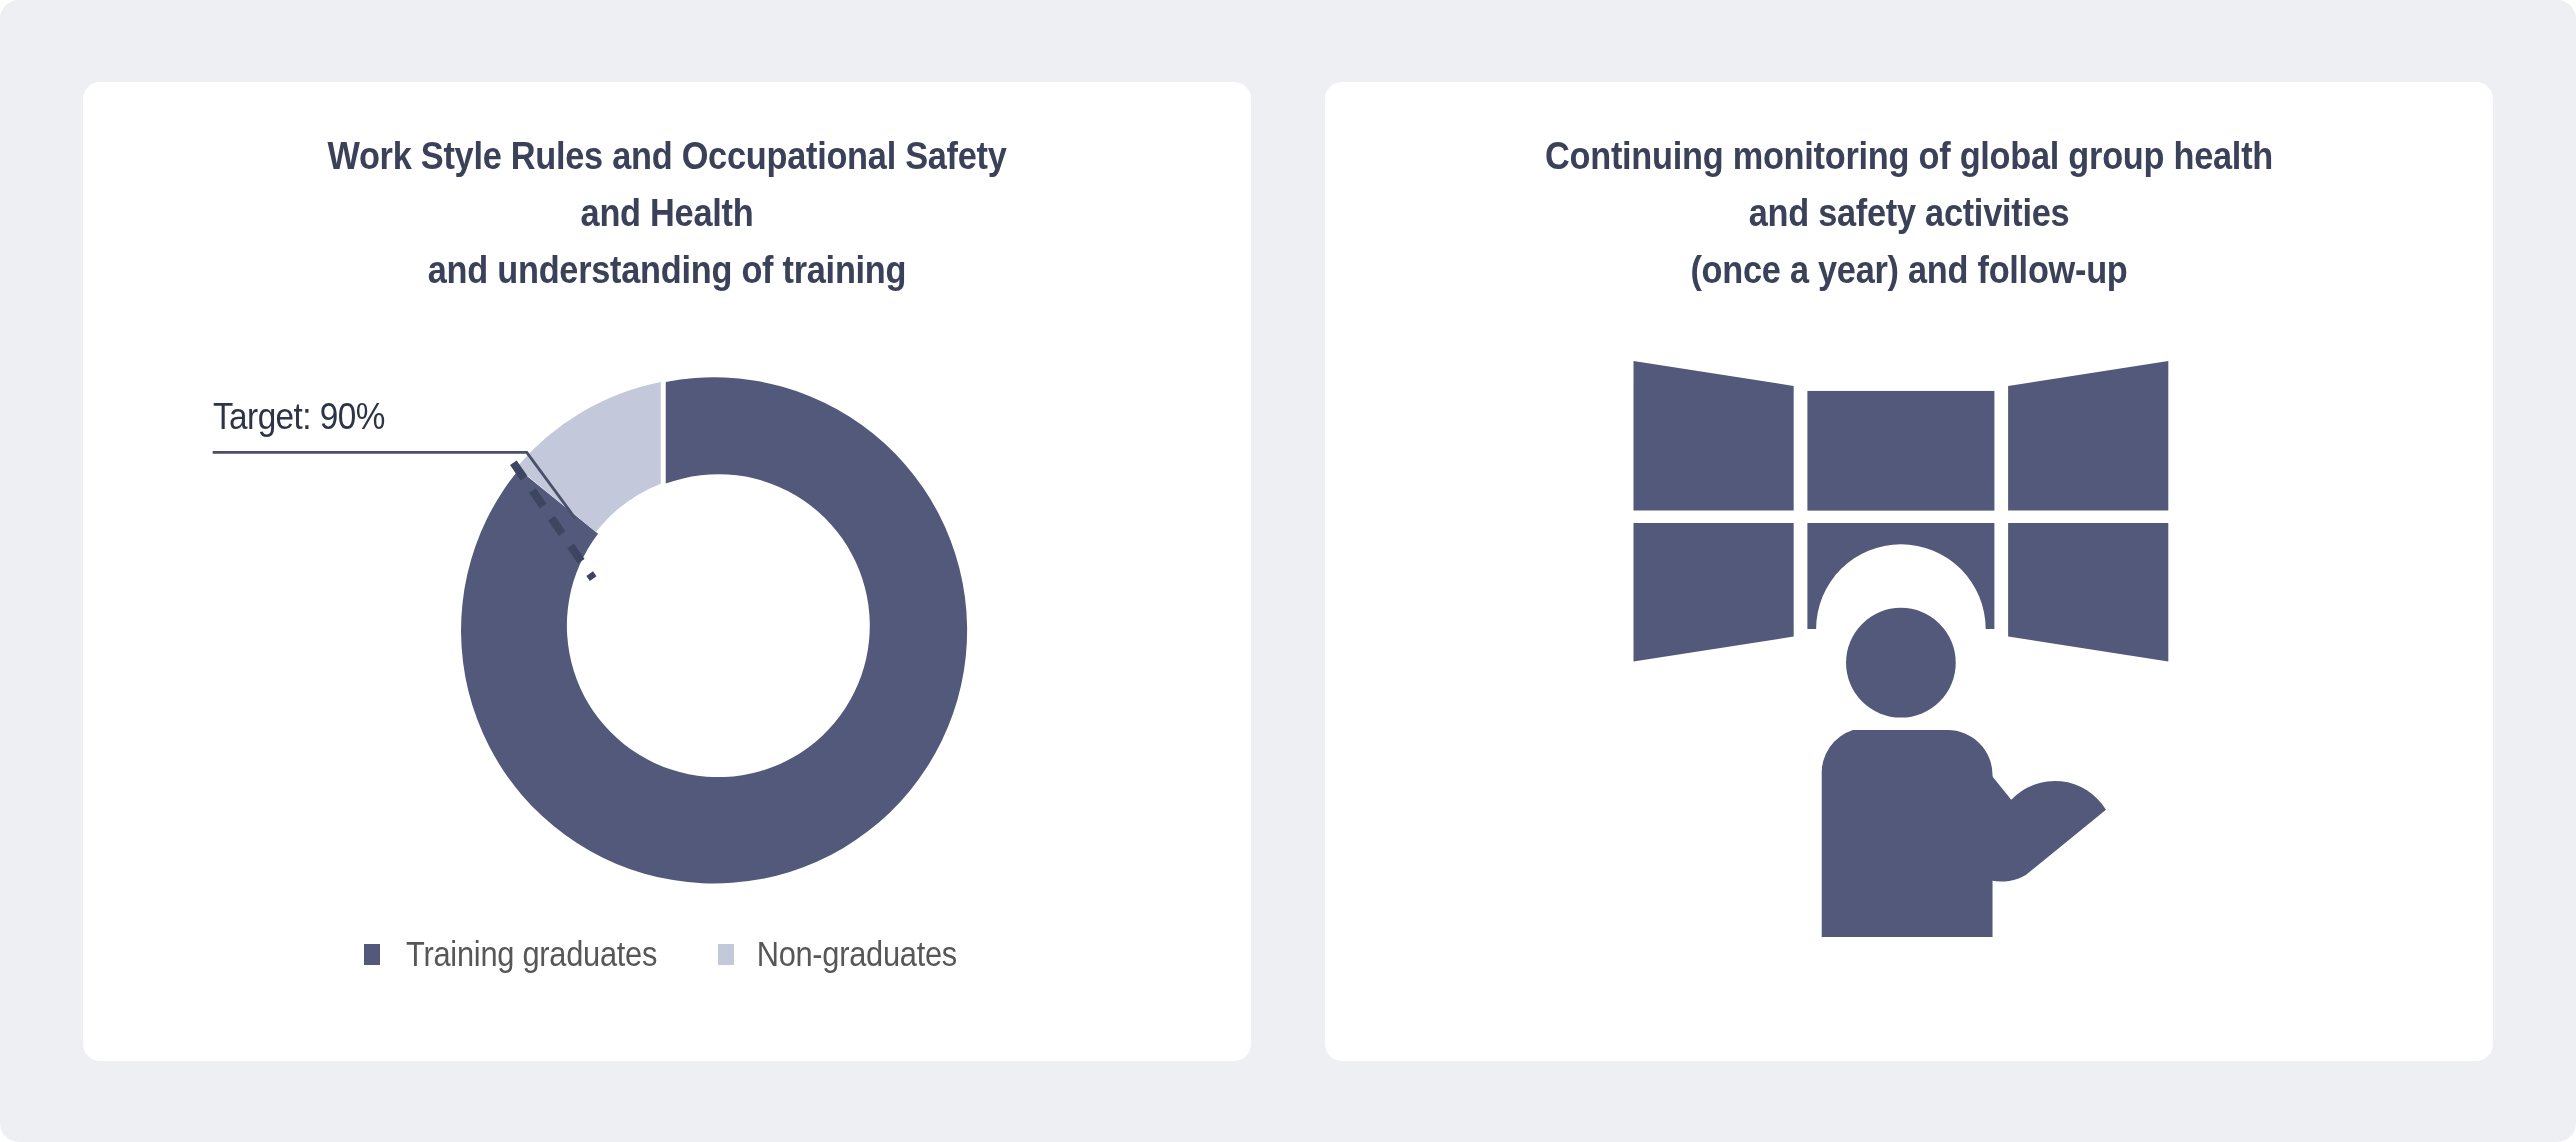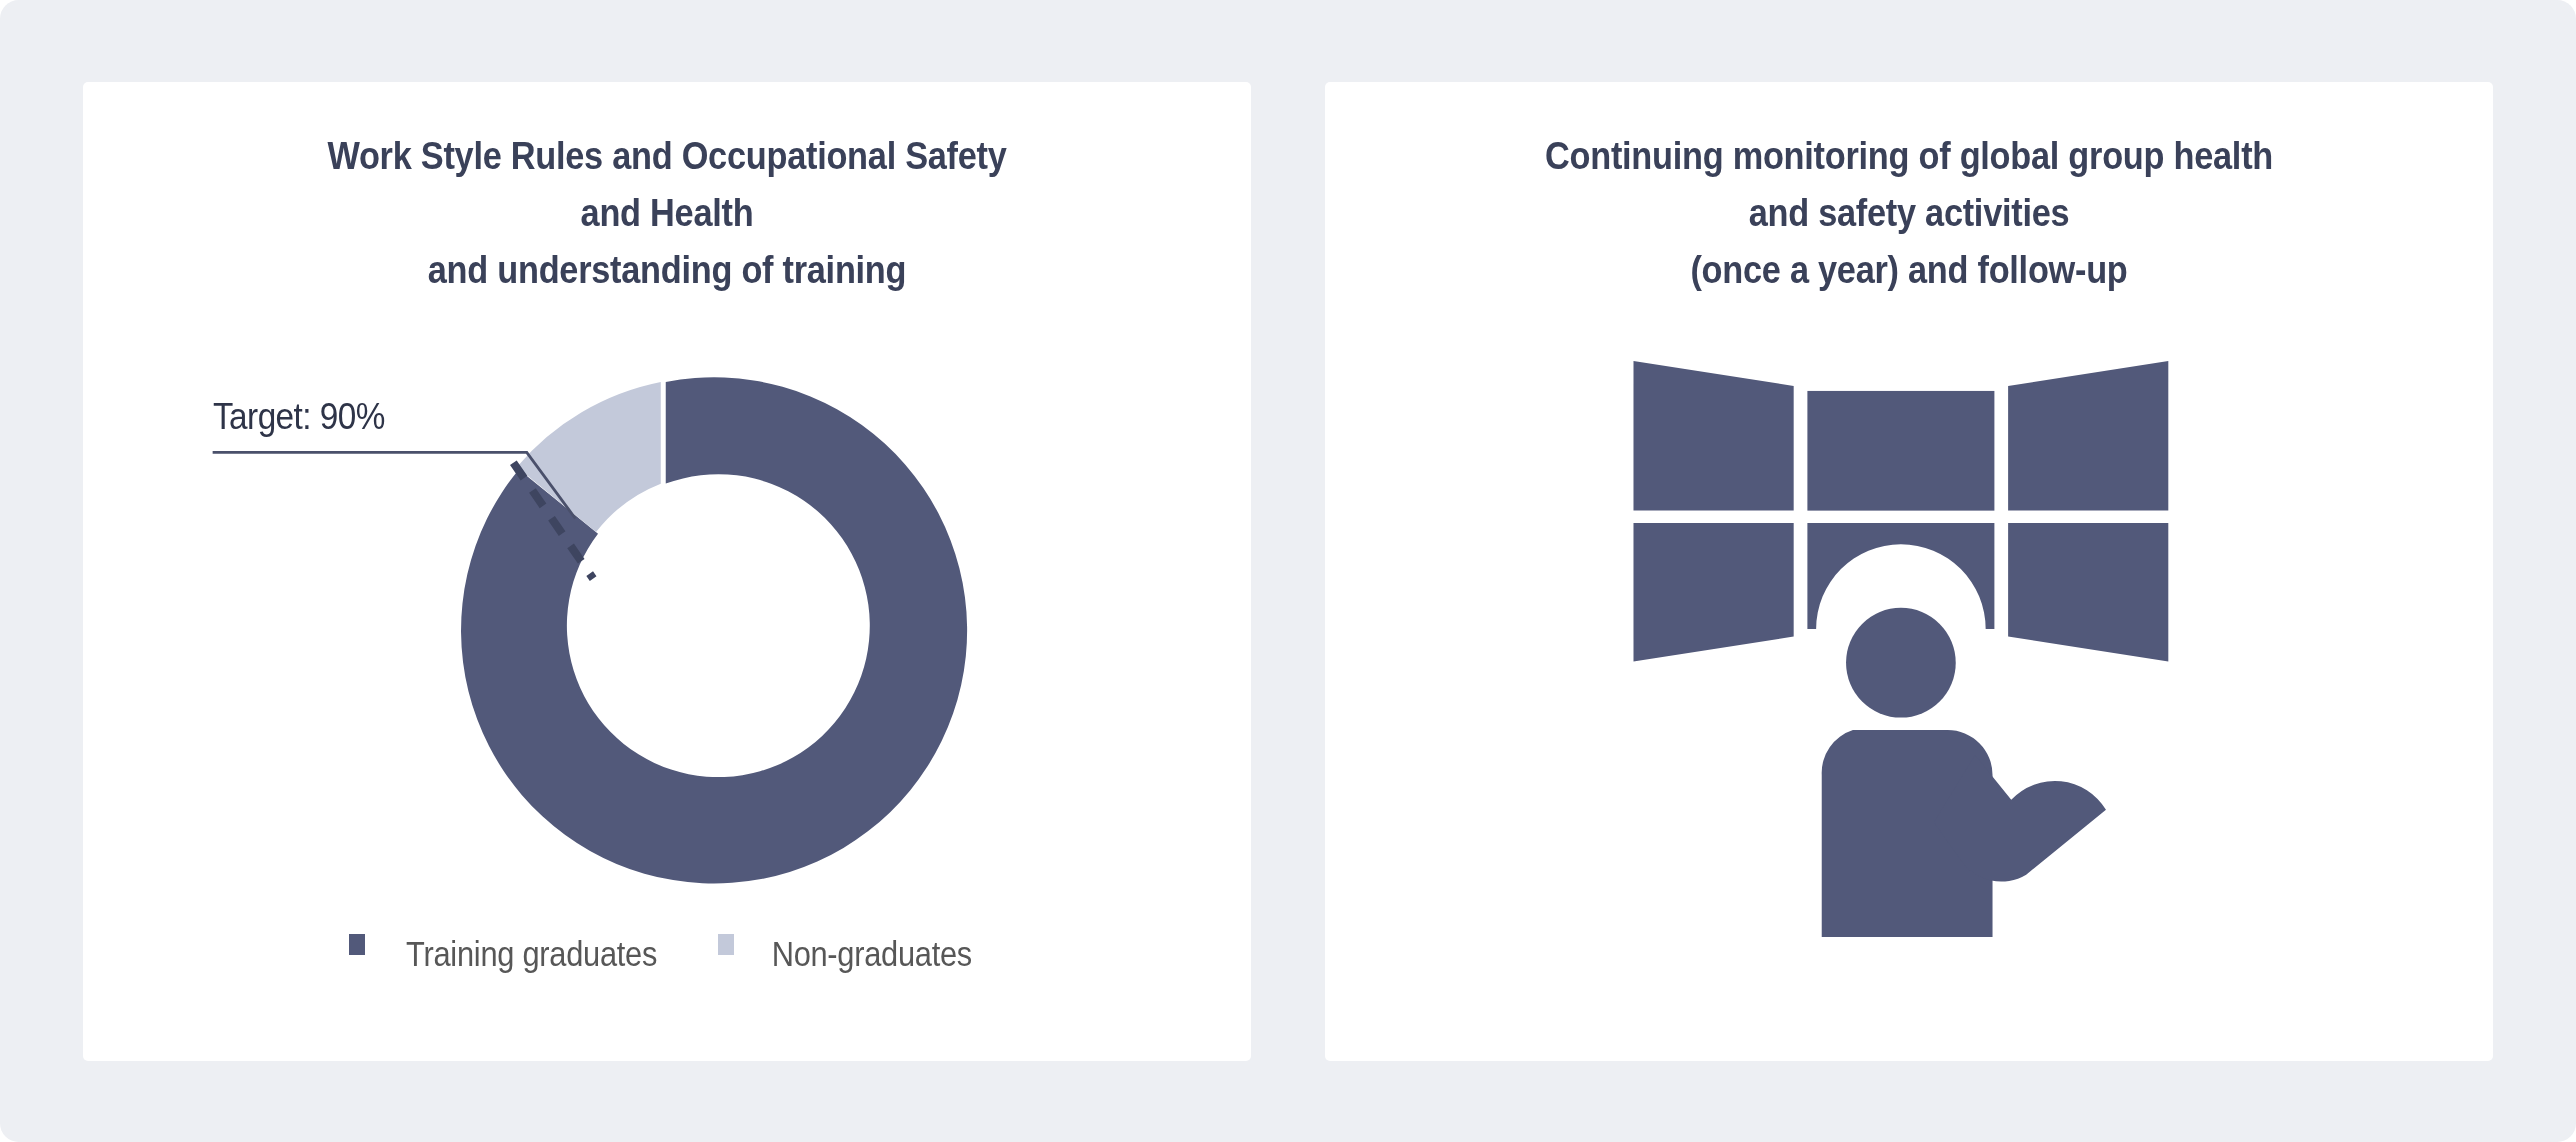--- a/index.html
+++ b/index.html
@@ -19,21 +19,21 @@
     border-radius: 18.7px;
     box-sizing: border-box;
     overflow: hidden;
   }
 
   .card {
     position: absolute;
     top: 82px;
     height: 979px;
     background: #ffffff;
-    border-radius: 5px;
+    border-radius: 17px;
     box-sizing: border-box;
   }
   #card-left  { left: 83px;  width: 1168px; }
   #card-right { left: 1325px; width: 1168px; }
 
   .card-title {
     position: absolute;
     left: 0; right: 0;
     top: 45px;
     text-align: center;
@@ -75,21 +75,22 @@
     position: absolute;
     left: 0; right: 0;
     top: 852px;
     display: flex;
     justify-content: center;
     align-items: center;
     gap: 44px;
   }
   .legend-item {
     display: flex;
-    gap: 24px;
+    align-items: center;
+    gap: 9px;
   }
   .legend-swatch {
     width: 16px; height: 21px;
     flex: none;
   }
   .legend-text {
     color: #575757;
     font-family: "Liberation Sans", sans-serif;
     font-weight: 400;
     font-size: 35px;

